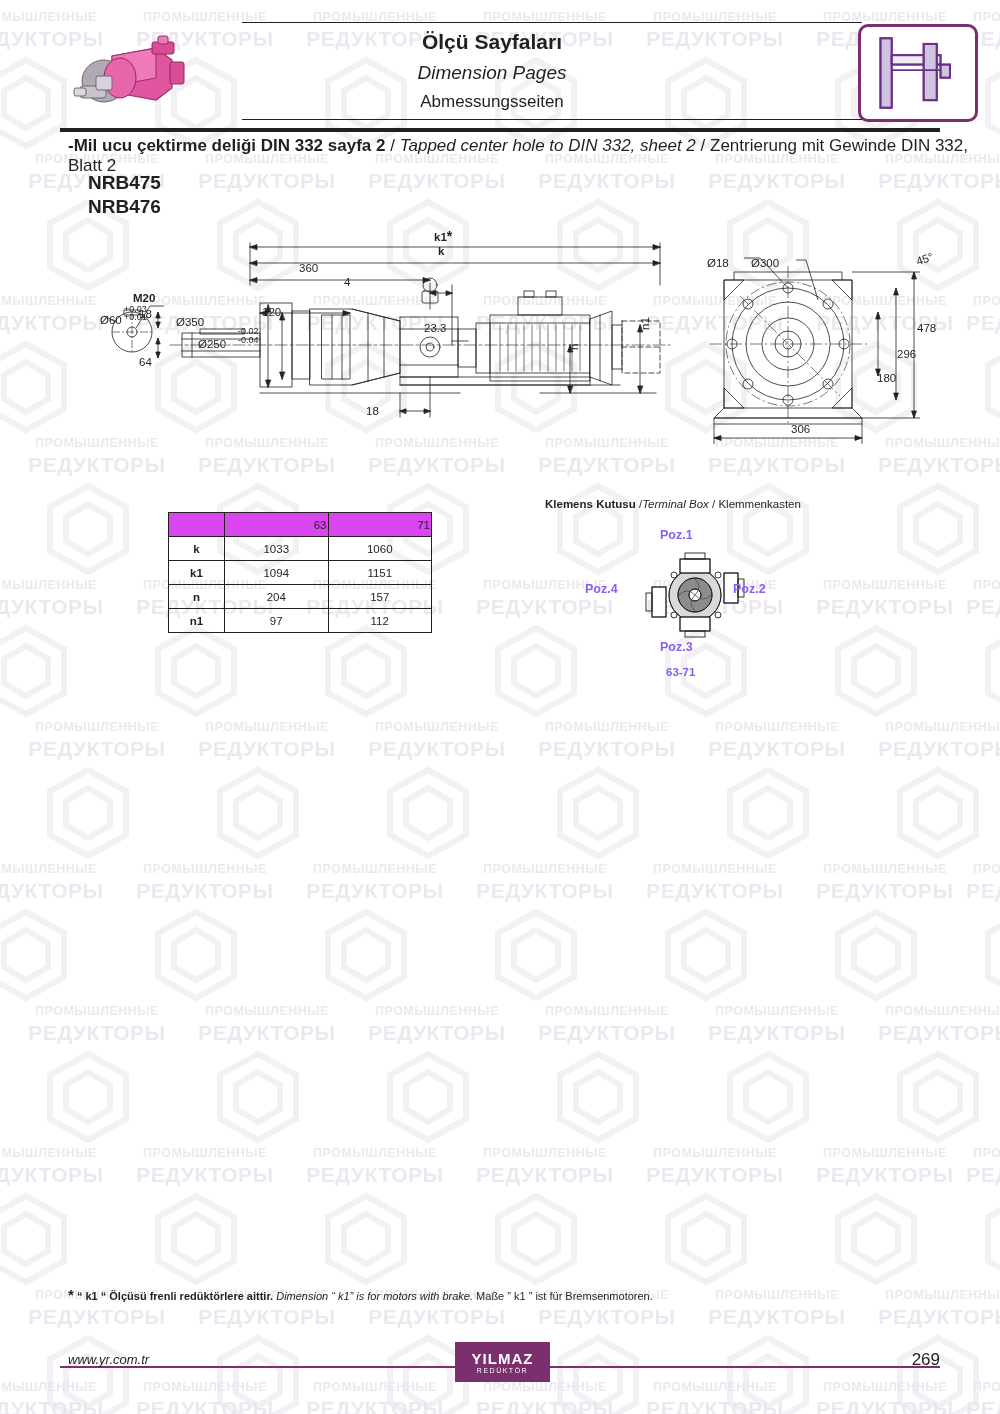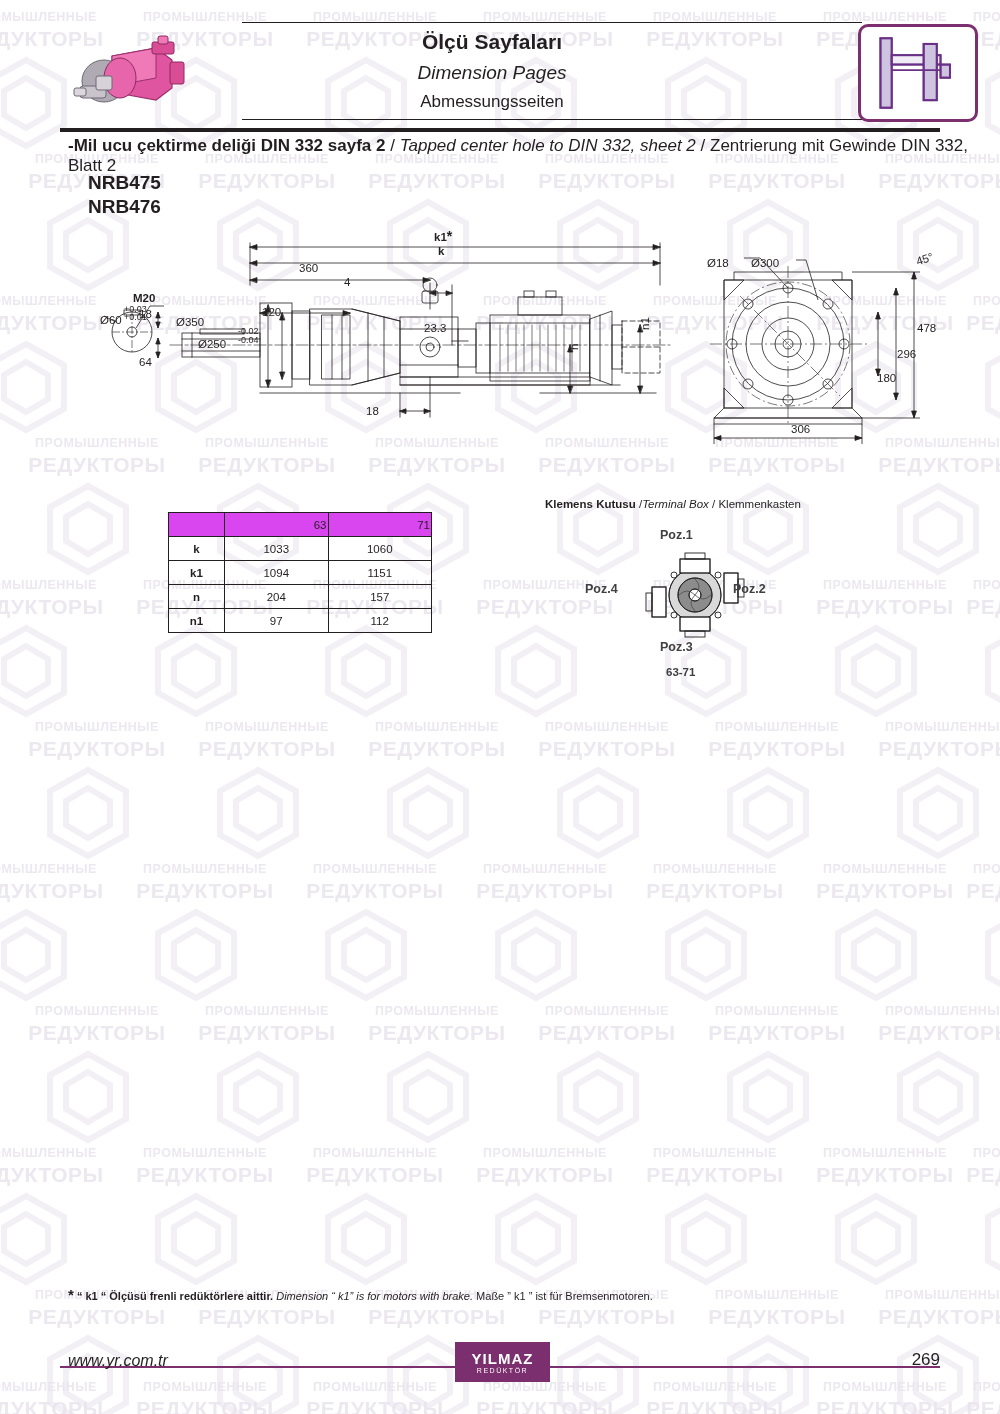--- a/index.html
+++ b/index.html
@@ -107,36 +107,36 @@
   .tbl .hdr i{ font-style:italic; font-weight:400;}
   .tbl .sub{ background:#d946ef; font-weight:400;text-align:right; }
   .tbl .rowlab{ font-weight:700; width:56px; }
 
   
   .tb-title{
     position:absolute; left:545px; top:498px; font-size:11.5px; font-weight:700;
   }
   .tb-title i{ font-weight:400; font-style:italic; }
   .tb-title span.n{ font-weight:400; }
-  .poz{ position:absolute; font-size:12.5px; font-weight:700; color:#404040; }
+  .poz{ position:absolute; font-size:12.5px; font-weight:700; color:#8b5cf6; }
 
   
   .note{
     position:absolute; left:68px; top:1286px; font-size:11px;
   }
   .note .star{ font-size:15px; font-weight:700; }
   .note b{ font-weight:700; }
   .note i{ font-style:italic; }
 
   .foot-rule{
     position:absolute; left:60px; top:1366px; width:880px; height:2px;
     background:#7c2f6e;
   }
   .url{
-    position:absolute; left:68px; top:1352px; font-size:16px; font-style:italic;
+    position:absolute; left:68px; top:1352px; font-size:13px; font-style:italic;
   }
   .pageno{
     position:absolute; right:60px; top:1350px; font-size:17px;
   }
   .logo{
     position:absolute; left:455px; top:1342px; width:95px; height:40px;
     background:#7c2f6e; display:flex; flex-direction:column;
     align-items:center; justify-content:center; color:#fff;
   }
   .logo .l1{ font-size:15px; font-weight:700; letter-spacing:1px; }

